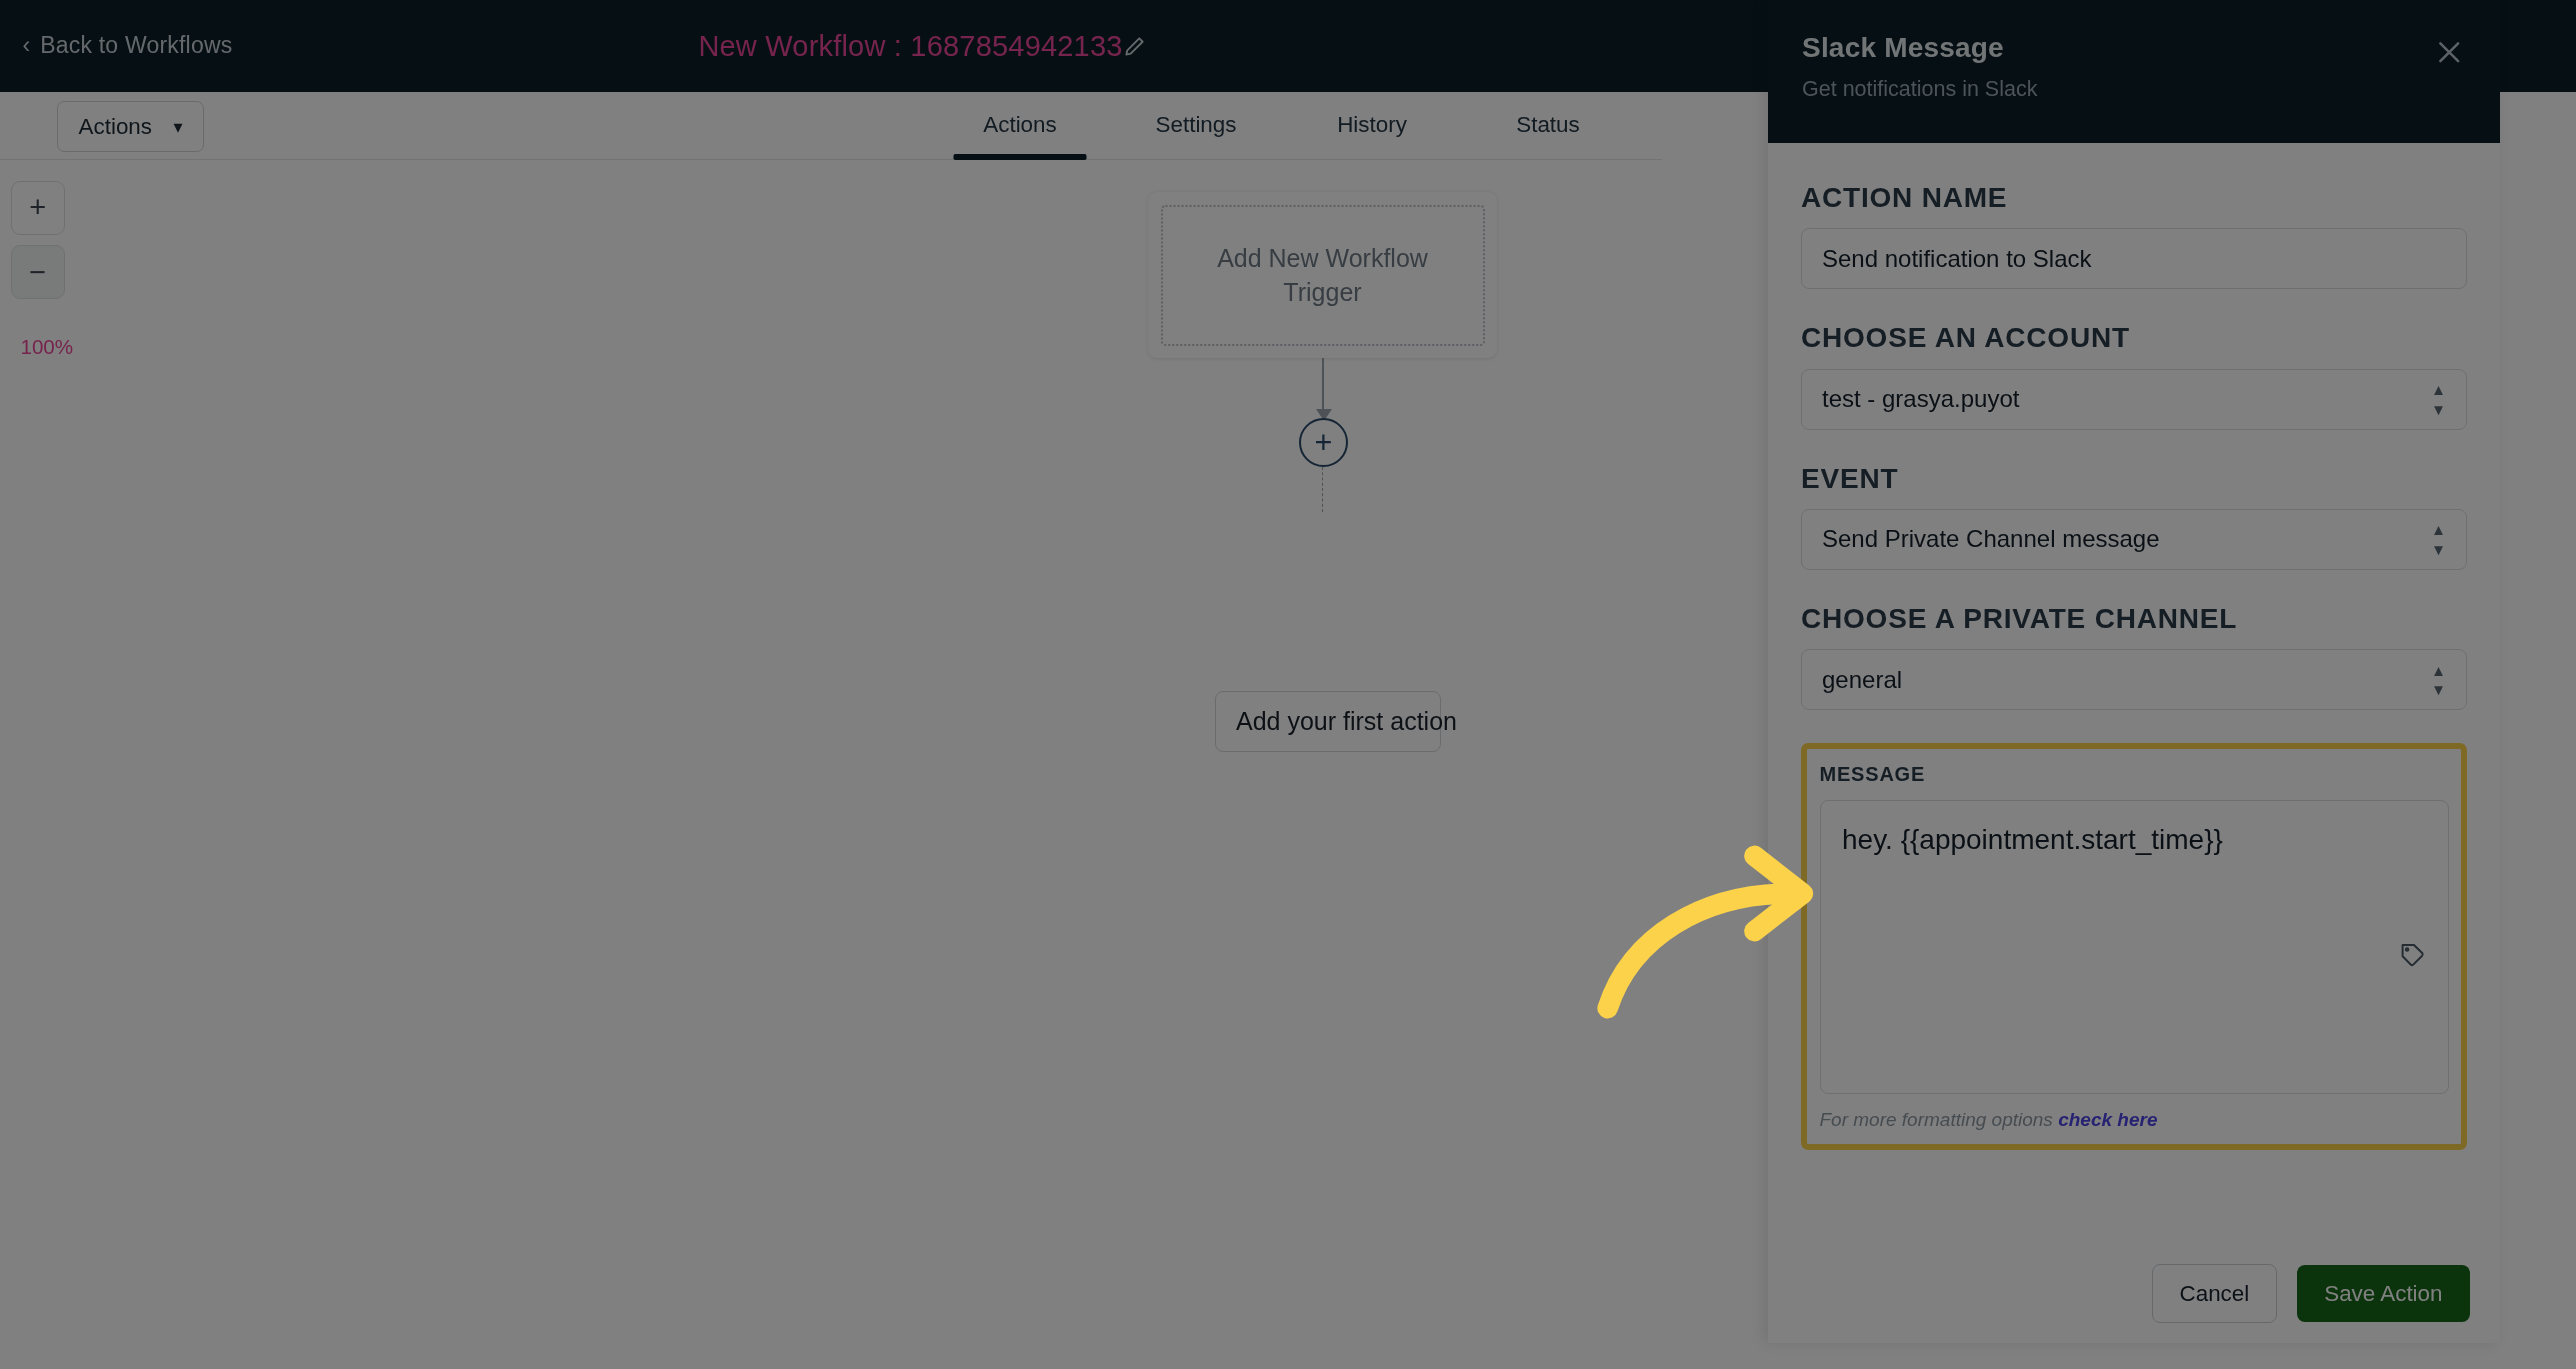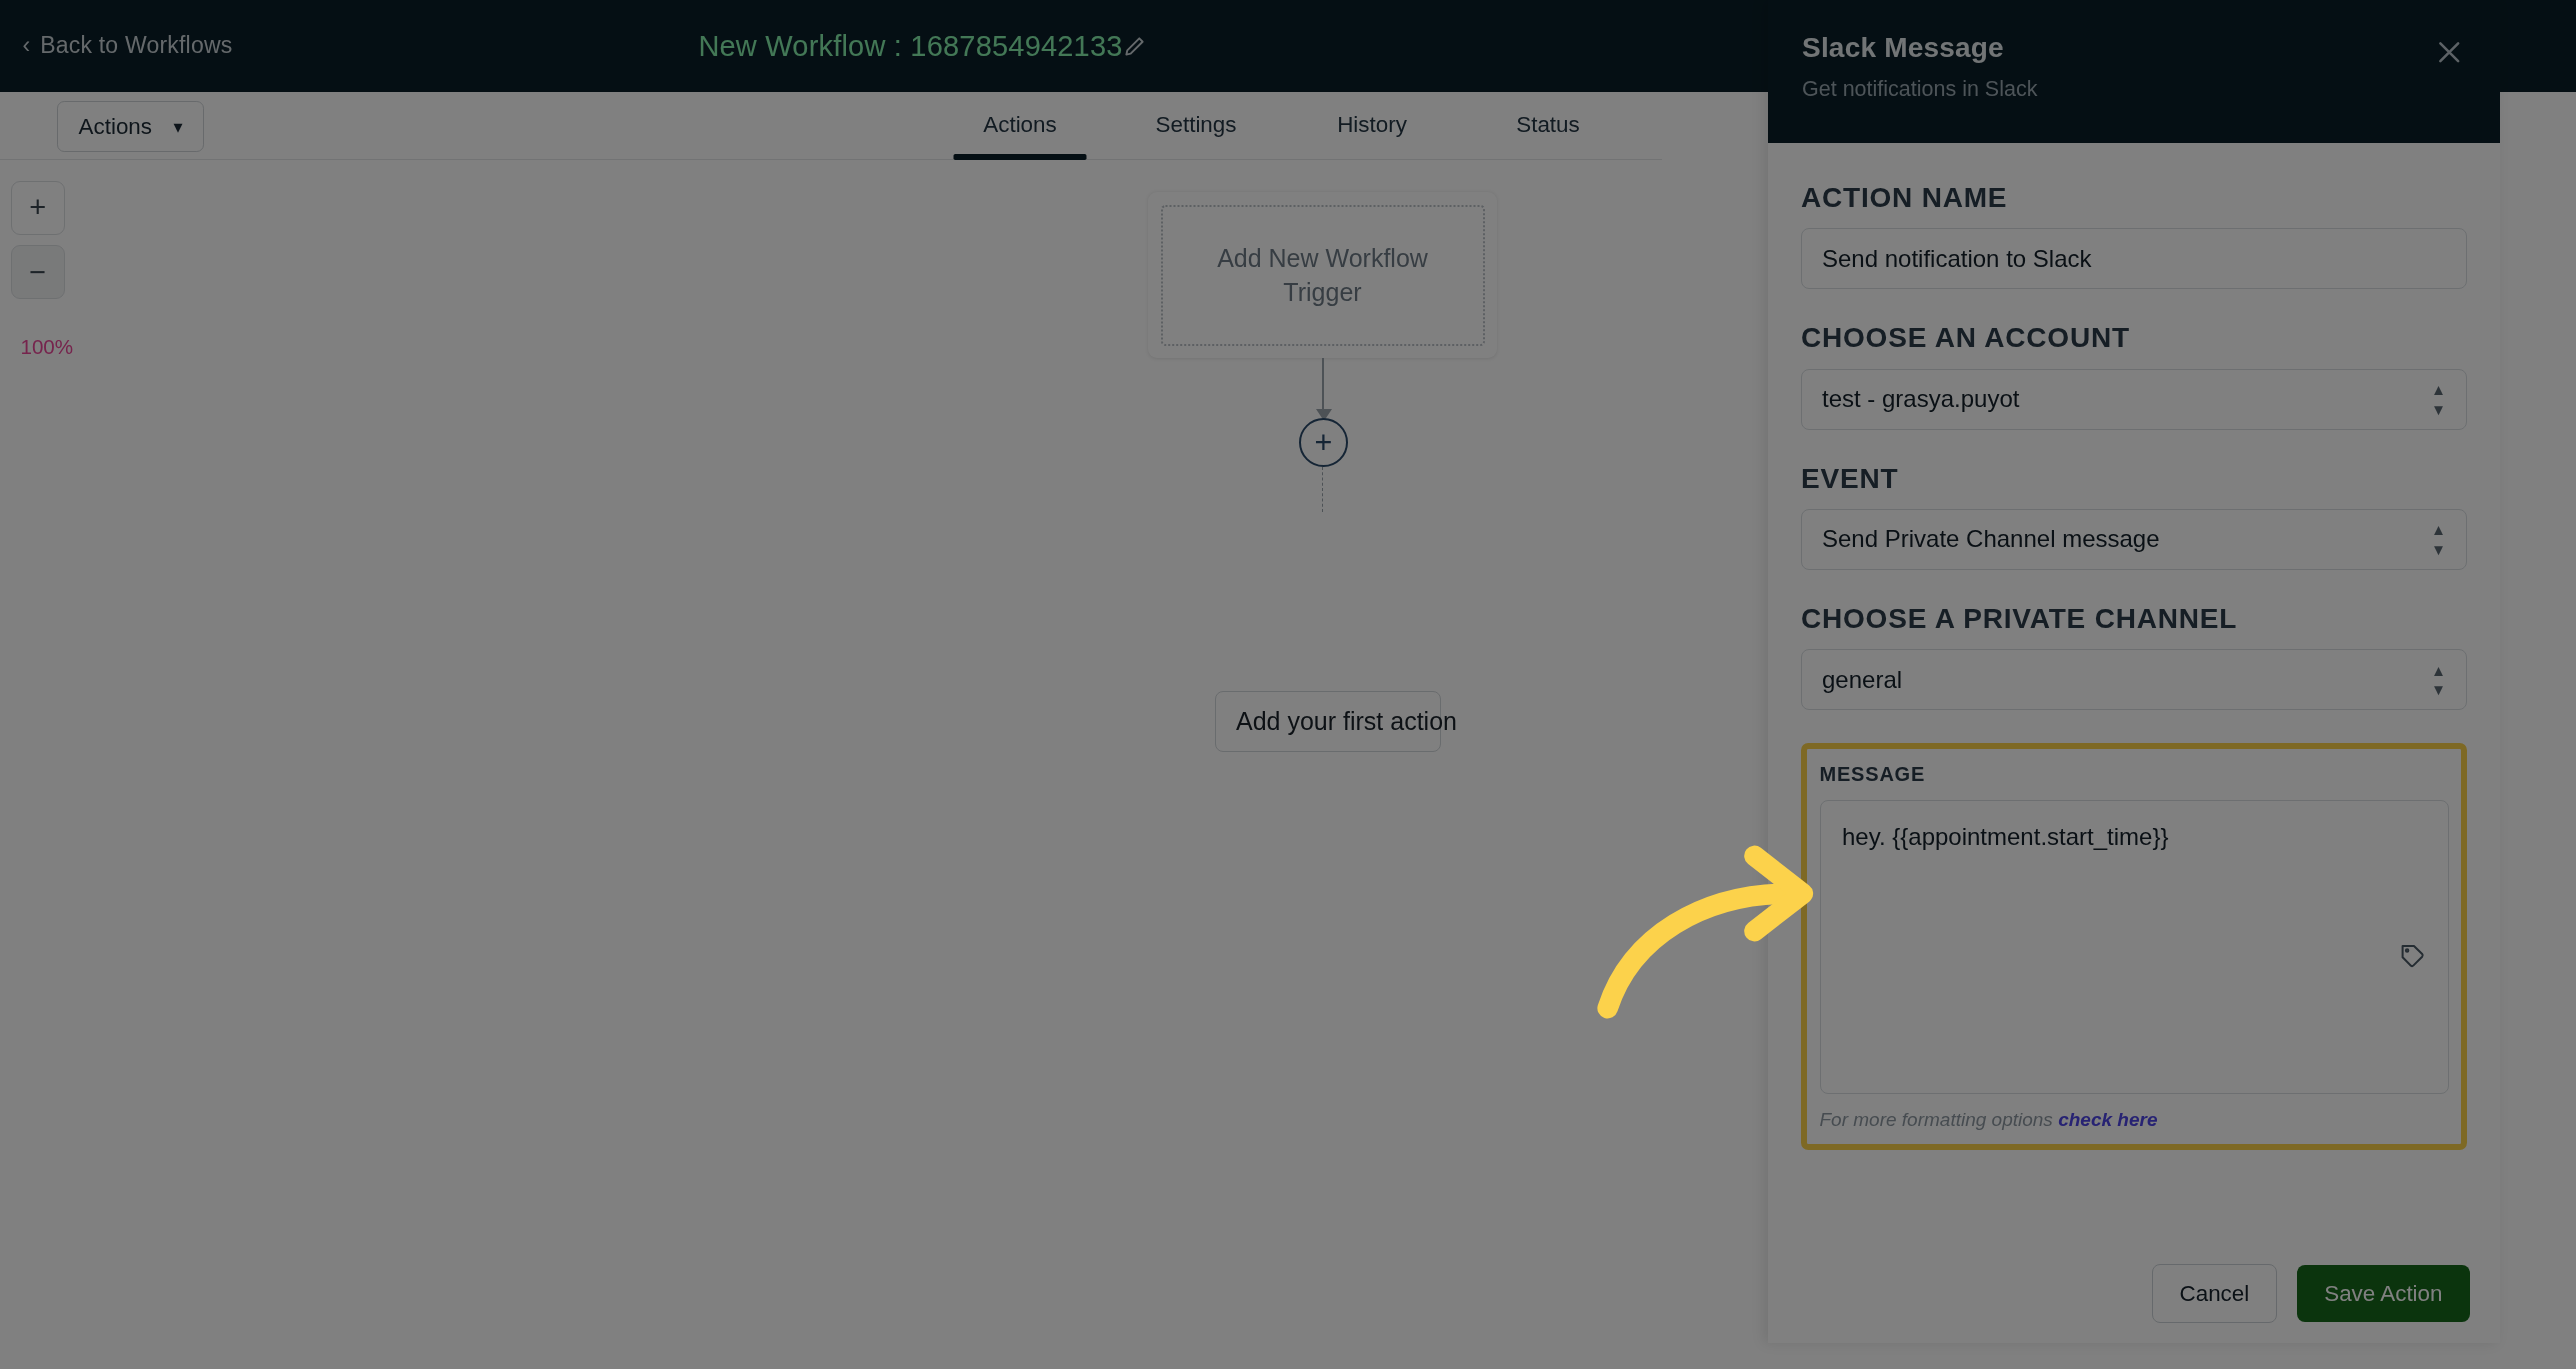--- a/index.html
+++ b/index.html
@@ -21,21 +21,21 @@
   }
   #back-link {
     position:absolute; left:22.4px; top:32px;
     display:flex; align-items:center; gap:10px;
     color:#c9d1d6; font-size:23px; cursor:pointer; letter-spacing:0.2px;
   }
   #back-link .chev { font-size:23px; line-height:1; color:#c9d1d6; }
   #wf-title {
     position:absolute; left:0; top:0; width:1844px; height:92px;
     display:flex; align-items:center; justify-content:center; 
-    color:#86efac; font-size:29px; letter-spacing:0.2px;
+    color:#ec4899; font-size:29px; letter-spacing:0.2px;
   }
   #wf-title .pencil { display:inline-flex; color:#c9d1d6; cursor:pointer; }
 
   
   #tabstrip {
     position:absolute; left:0; top:92px; width:1662px; height:68px;
     background:#ffffff; border-bottom:1.8px solid #e3e6e8; z-index:2;
   }
   #actions-dd {
     position:absolute; left:57px; top:9px;
@@ -153,21 +153,21 @@
     border:6.3px solid #fcd24b; border-radius:7.2px; padding:13.4px 12.5px 12.5px 12.5px;
     background:#ffffff; margin-top:3.6px;
   }
   #msg-label {
     font-size:20px; font-weight:bold; color:#2c3c4a; letter-spacing:0.8px;
     margin-bottom:14.3px;
   }
   #msg-box {
     position:relative; width:100%; height:294px;
     border:1.4px solid #d9dee2; border-radius:8px; background:#ffffff;
-    padding:20px 21.5px; font-size:24px; color:#14202a; cursor:text;
+    padding:20px 21.5px; font-size:28px; color:#14202a; cursor:text;
     line-height:1.35; overflow:hidden;
   }
   #tag-icon { position:absolute; right:21.5px; bottom:115px; cursor:pointer; }
   #msg-help { margin-top:15.2px; font-size:19px; font-style:italic; color:#8d98a1; }
   #msg-help a { color:#4f46e5; font-weight:bold; font-style:italic; text-decoration:none; cursor:pointer; }
 
   #panel-foot {
     flex:0 0 auto; height:99px; padding:0 30.5px;
     display:flex; align-items:center; justify-content:flex-end; gap:20px;
     background:#ffffff;

